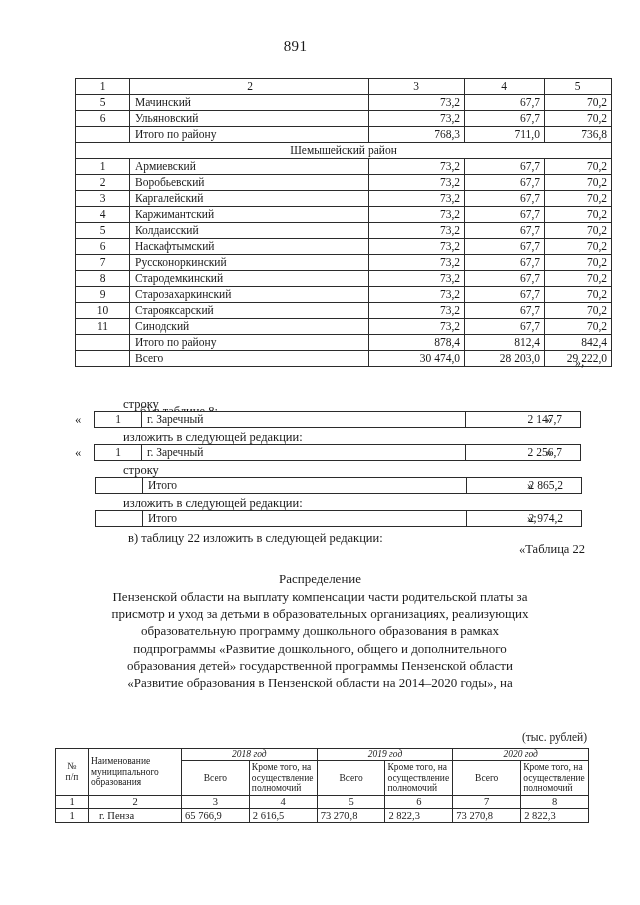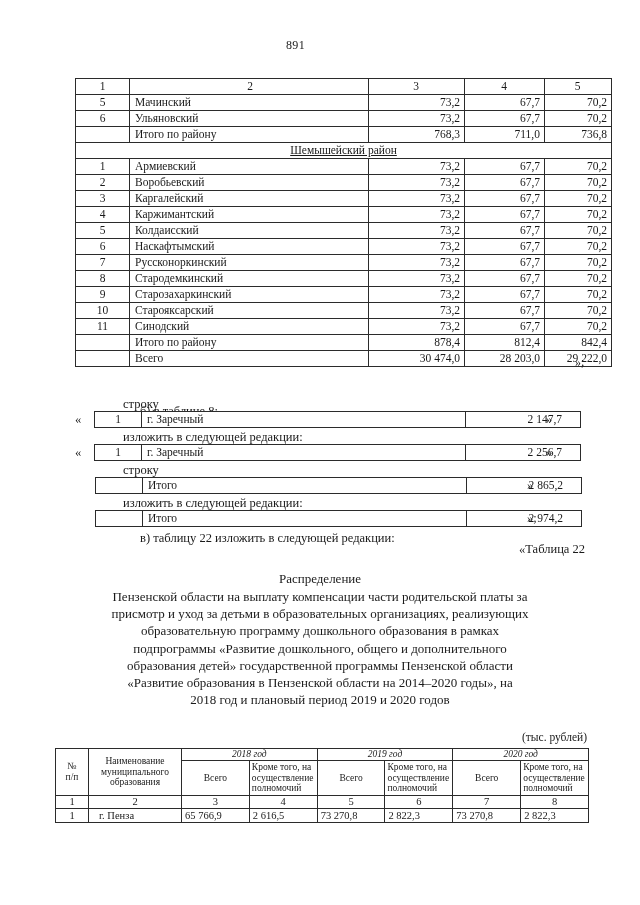--- a/index.html
+++ b/index.html
@@ -23,21 +23,21 @@
     height: 905px;
   }
 
   
   .page-number {
     position: absolute;
     top: 38px;
     left: 0;
     width: 591px;
     text-align: center;
-    font-size: 12px;
+    font-size: 15px;
     letter-spacing: 0.3px;
   }
 
   
   table {
     border-collapse: collapse;
     table-layout: fixed;
     font-size: 11.5px;
   }
   td, th {
@@ -59,21 +59,20 @@
   .tbl-top td { height: 15px; }
   .tbl-top .c-num   { width: 47px;  text-align: center; }
   .tbl-top .c-name  { width: 230px; text-align: left; padding-left: 5px; }
   .tbl-top .c-val   { width: 88px;  text-align: right; padding-right: 4px; }
   .tbl-top .c-val4  { width: 72px;  text-align: right; padding-right: 4px; }
   .tbl-top .c-val5  { width: 59px;  text-align: right; padding-right: 4px; }
   .tbl-top .hdr     { text-align: center; }
   .tbl-top .group-row td {
     text-align: center;
     padding: 0;
-    text-decoration: underline;
   }
 
   .closing-quote-top {
     position: absolute;
     left: 575px;
     top: 355px;
     font-size: 12px;
   }
 
   
@@ -151,21 +150,21 @@
   
   .tbl-bottom {
     position: absolute;
     left: 55px;
     top: 748px;
     width: 534px;
     font-size: 9.5px;
   }
   .tbl-bottom td { height: 11px; }
   .tbl-bottom .b-np    { width: 28px;  text-align: center; }
-  .tbl-bottom .b-name  { width: 88px;  text-align: center; }
+  .tbl-bottom .b-name  { width: 88px;  text-align: left; }
   .tbl-bottom .b-year  { text-align: center; font-style: italic; }
   .tbl-bottom .b-vsego { width: 62px;  text-align: center; }
   .tbl-bottom .b-krome { width: 80px;  text-align: left; }
   .tbl-bottom .numrow td { height: 12px; text-align: center; font-size: 10.5px; }
   .tbl-bottom .datarow td { height: 13px; font-size: 10.5px; }
   .tbl-bottom .datarow .d-np   { text-align: center; }
   .tbl-bottom .datarow .d-name { text-align: left; padding-left: 10px; }
   .tbl-bottom .datarow .d-val  { text-align: left; padding-right: 4px; }
   .hdr-stack { line-height: 1.12; padding: 1px 2px; }
 </style>
@@ -363,34 +362,33 @@
           <tr>
         <td class="a-num"></td>
         <td class="a-name">Итого</td>
         <td class="a-val">2 974,2</td>
       </tr>
         </tbody>
     </table>
     <span class="amd-quote-r" style="left:452px;">»;</span>
   </div>
 
-  <div class="para" style="left:140px; top:531px;">в) таблицу 22 изложить в следующей редакции:</div>
+  <div class="para" style="left:128px; top:531px;">в) таблицу 22 изложить в следующей редакции:</div>
 
   <div class="tbl22-label">«Таблица 22</div>
 
   <div class="title-block">
     <div class="t-line t-head">Распределение</div>
     <div id="title-lines">
         <div class="t-line">Пензенской области на выплату компенсации части родительской платы за</div>
         <div class="t-line">присмотр и уход за детьми в образовательных организациях, реализующих</div>
         <div class="t-line">образовательную программу дошкольного образования в рамках</div>
         <div class="t-line">подпрограммы «Развитие дошкольного, общего и дополнительного</div>
         <div class="t-line">образования детей» государственной программы Пензенской области</div>
         <div class="t-line">«Развитие образования в Пензенской области на 2014–2020 годы», на</div>
-        <div class="t-line">2018 год и плановый период 2019 и 2020 годов</div>
       </div>
   </div>
 
   <div class="units-label">(тыс. рублей)</div>
 
   <table class="tbl-bottom">
     <tbody>
       <tr>
         <td class="b-np hdr-stack" rowspan="2">
           <div>№</div>

